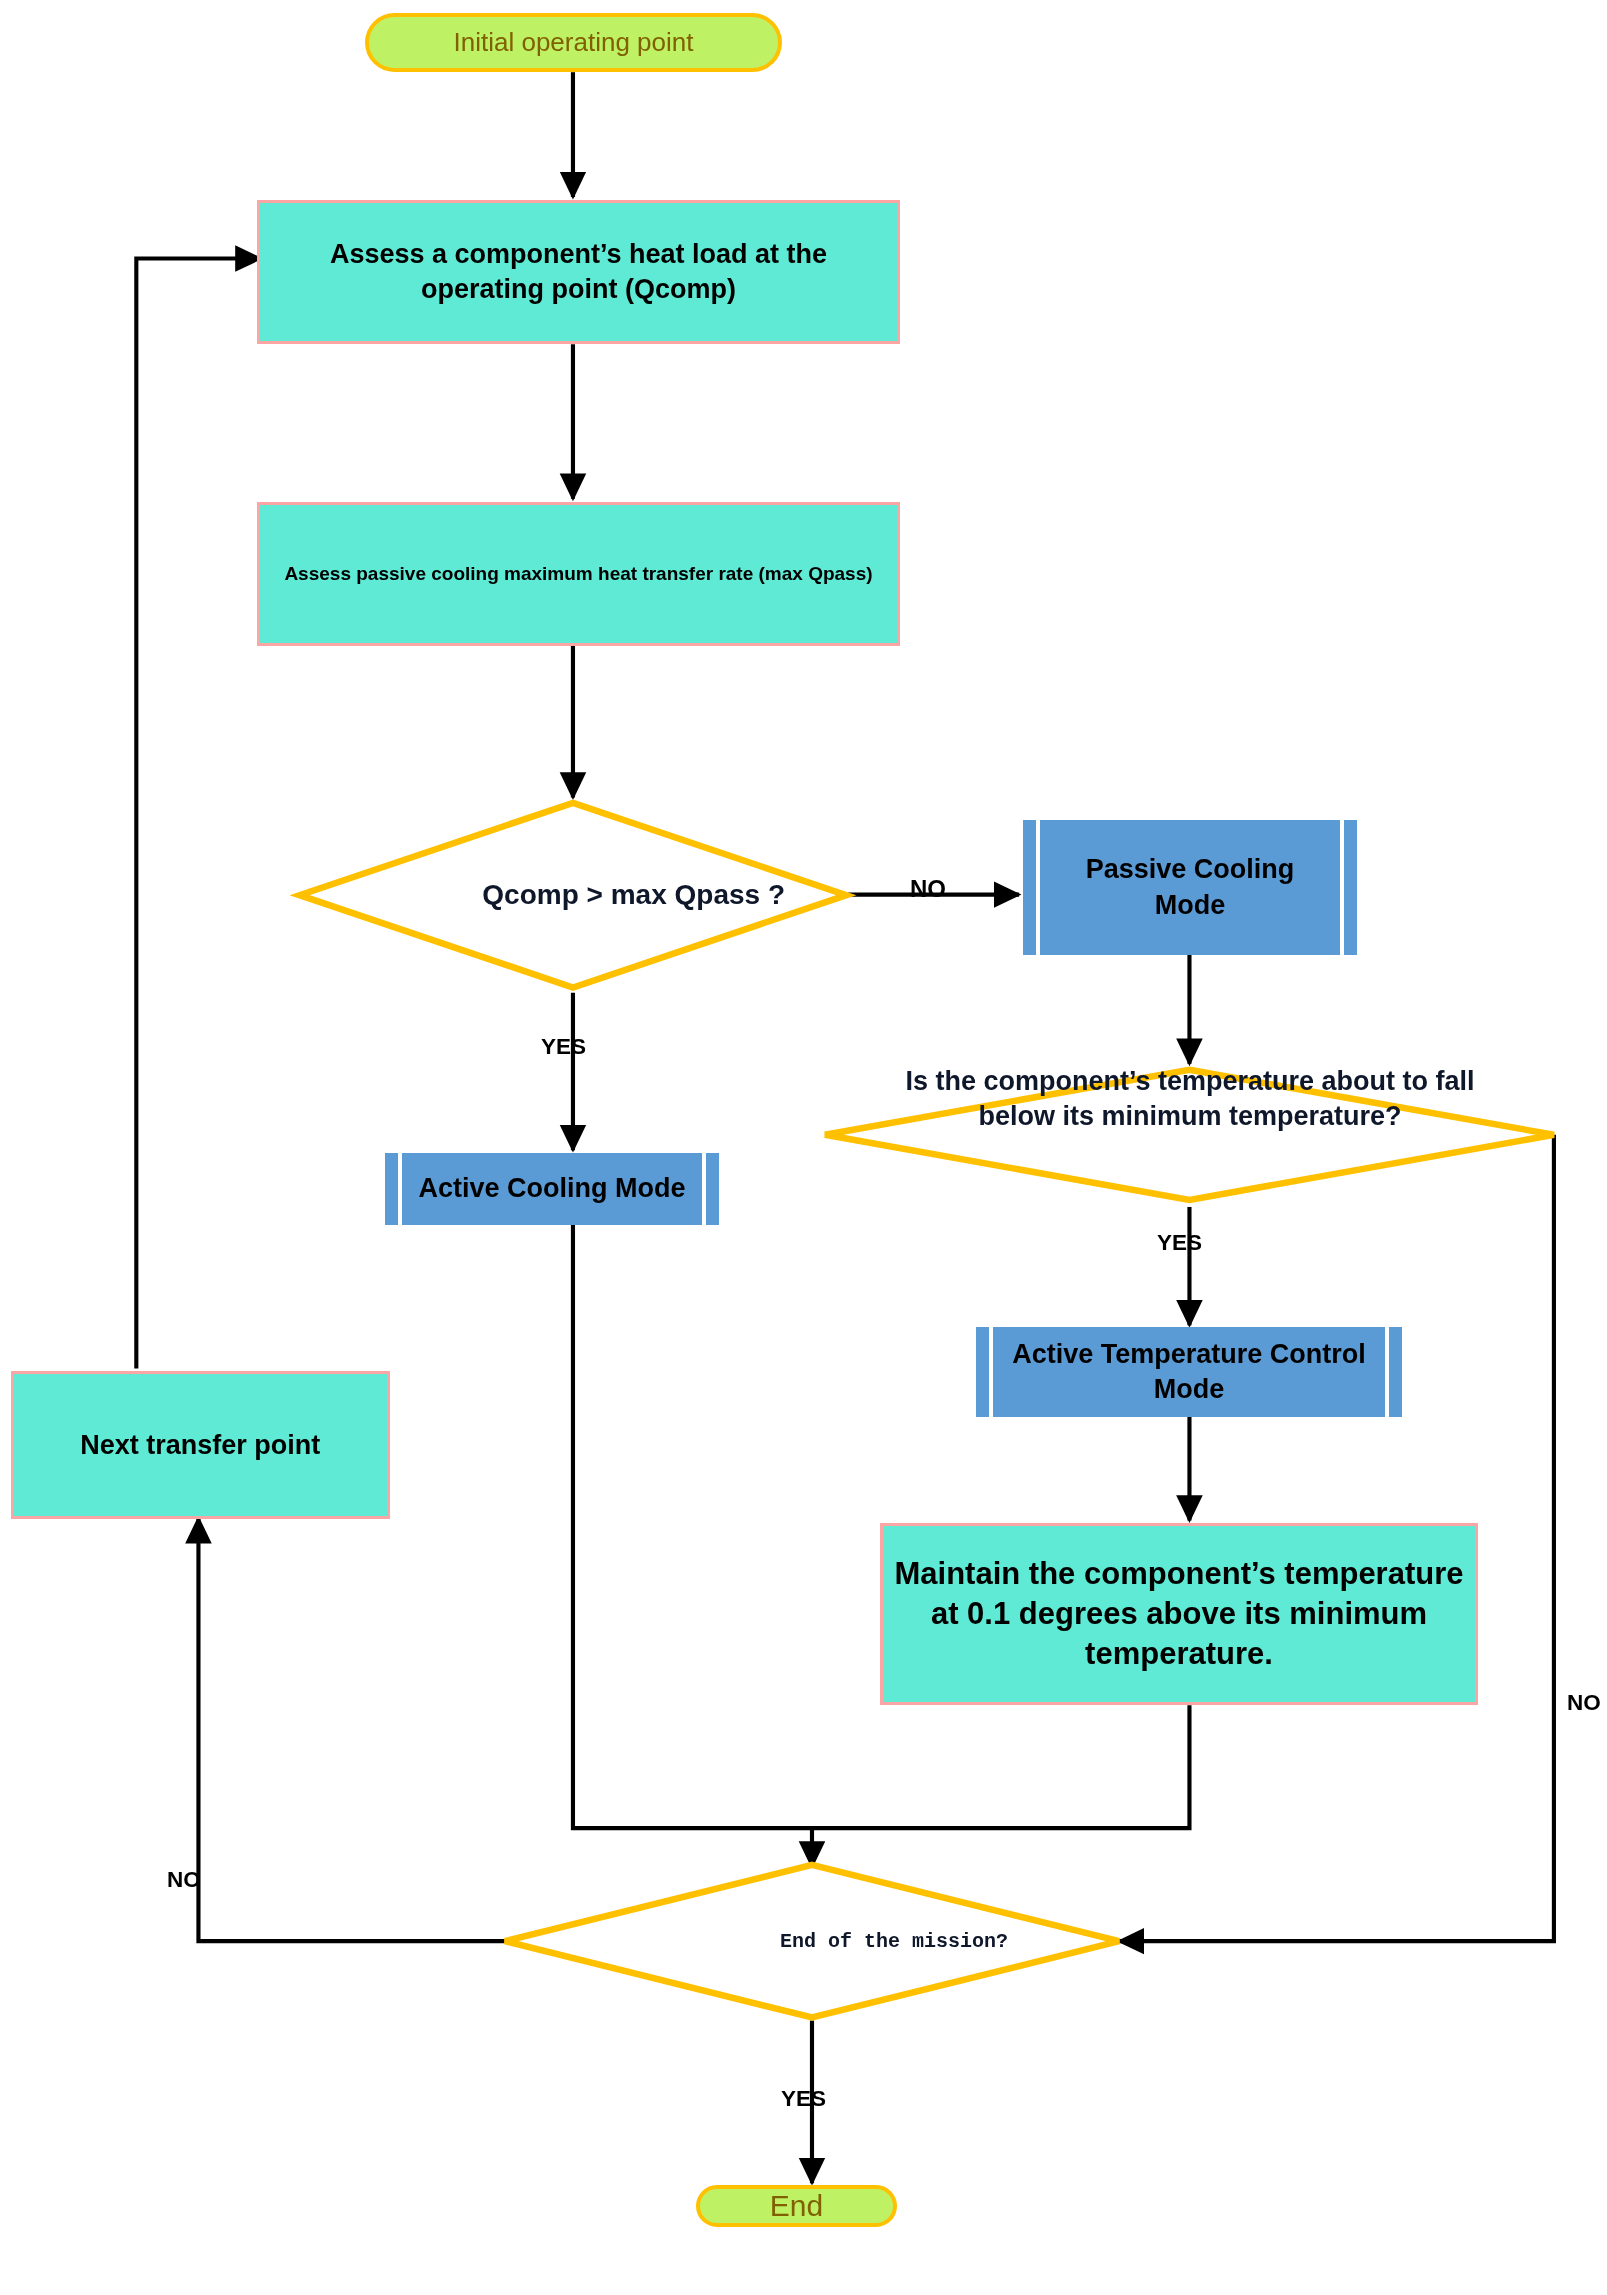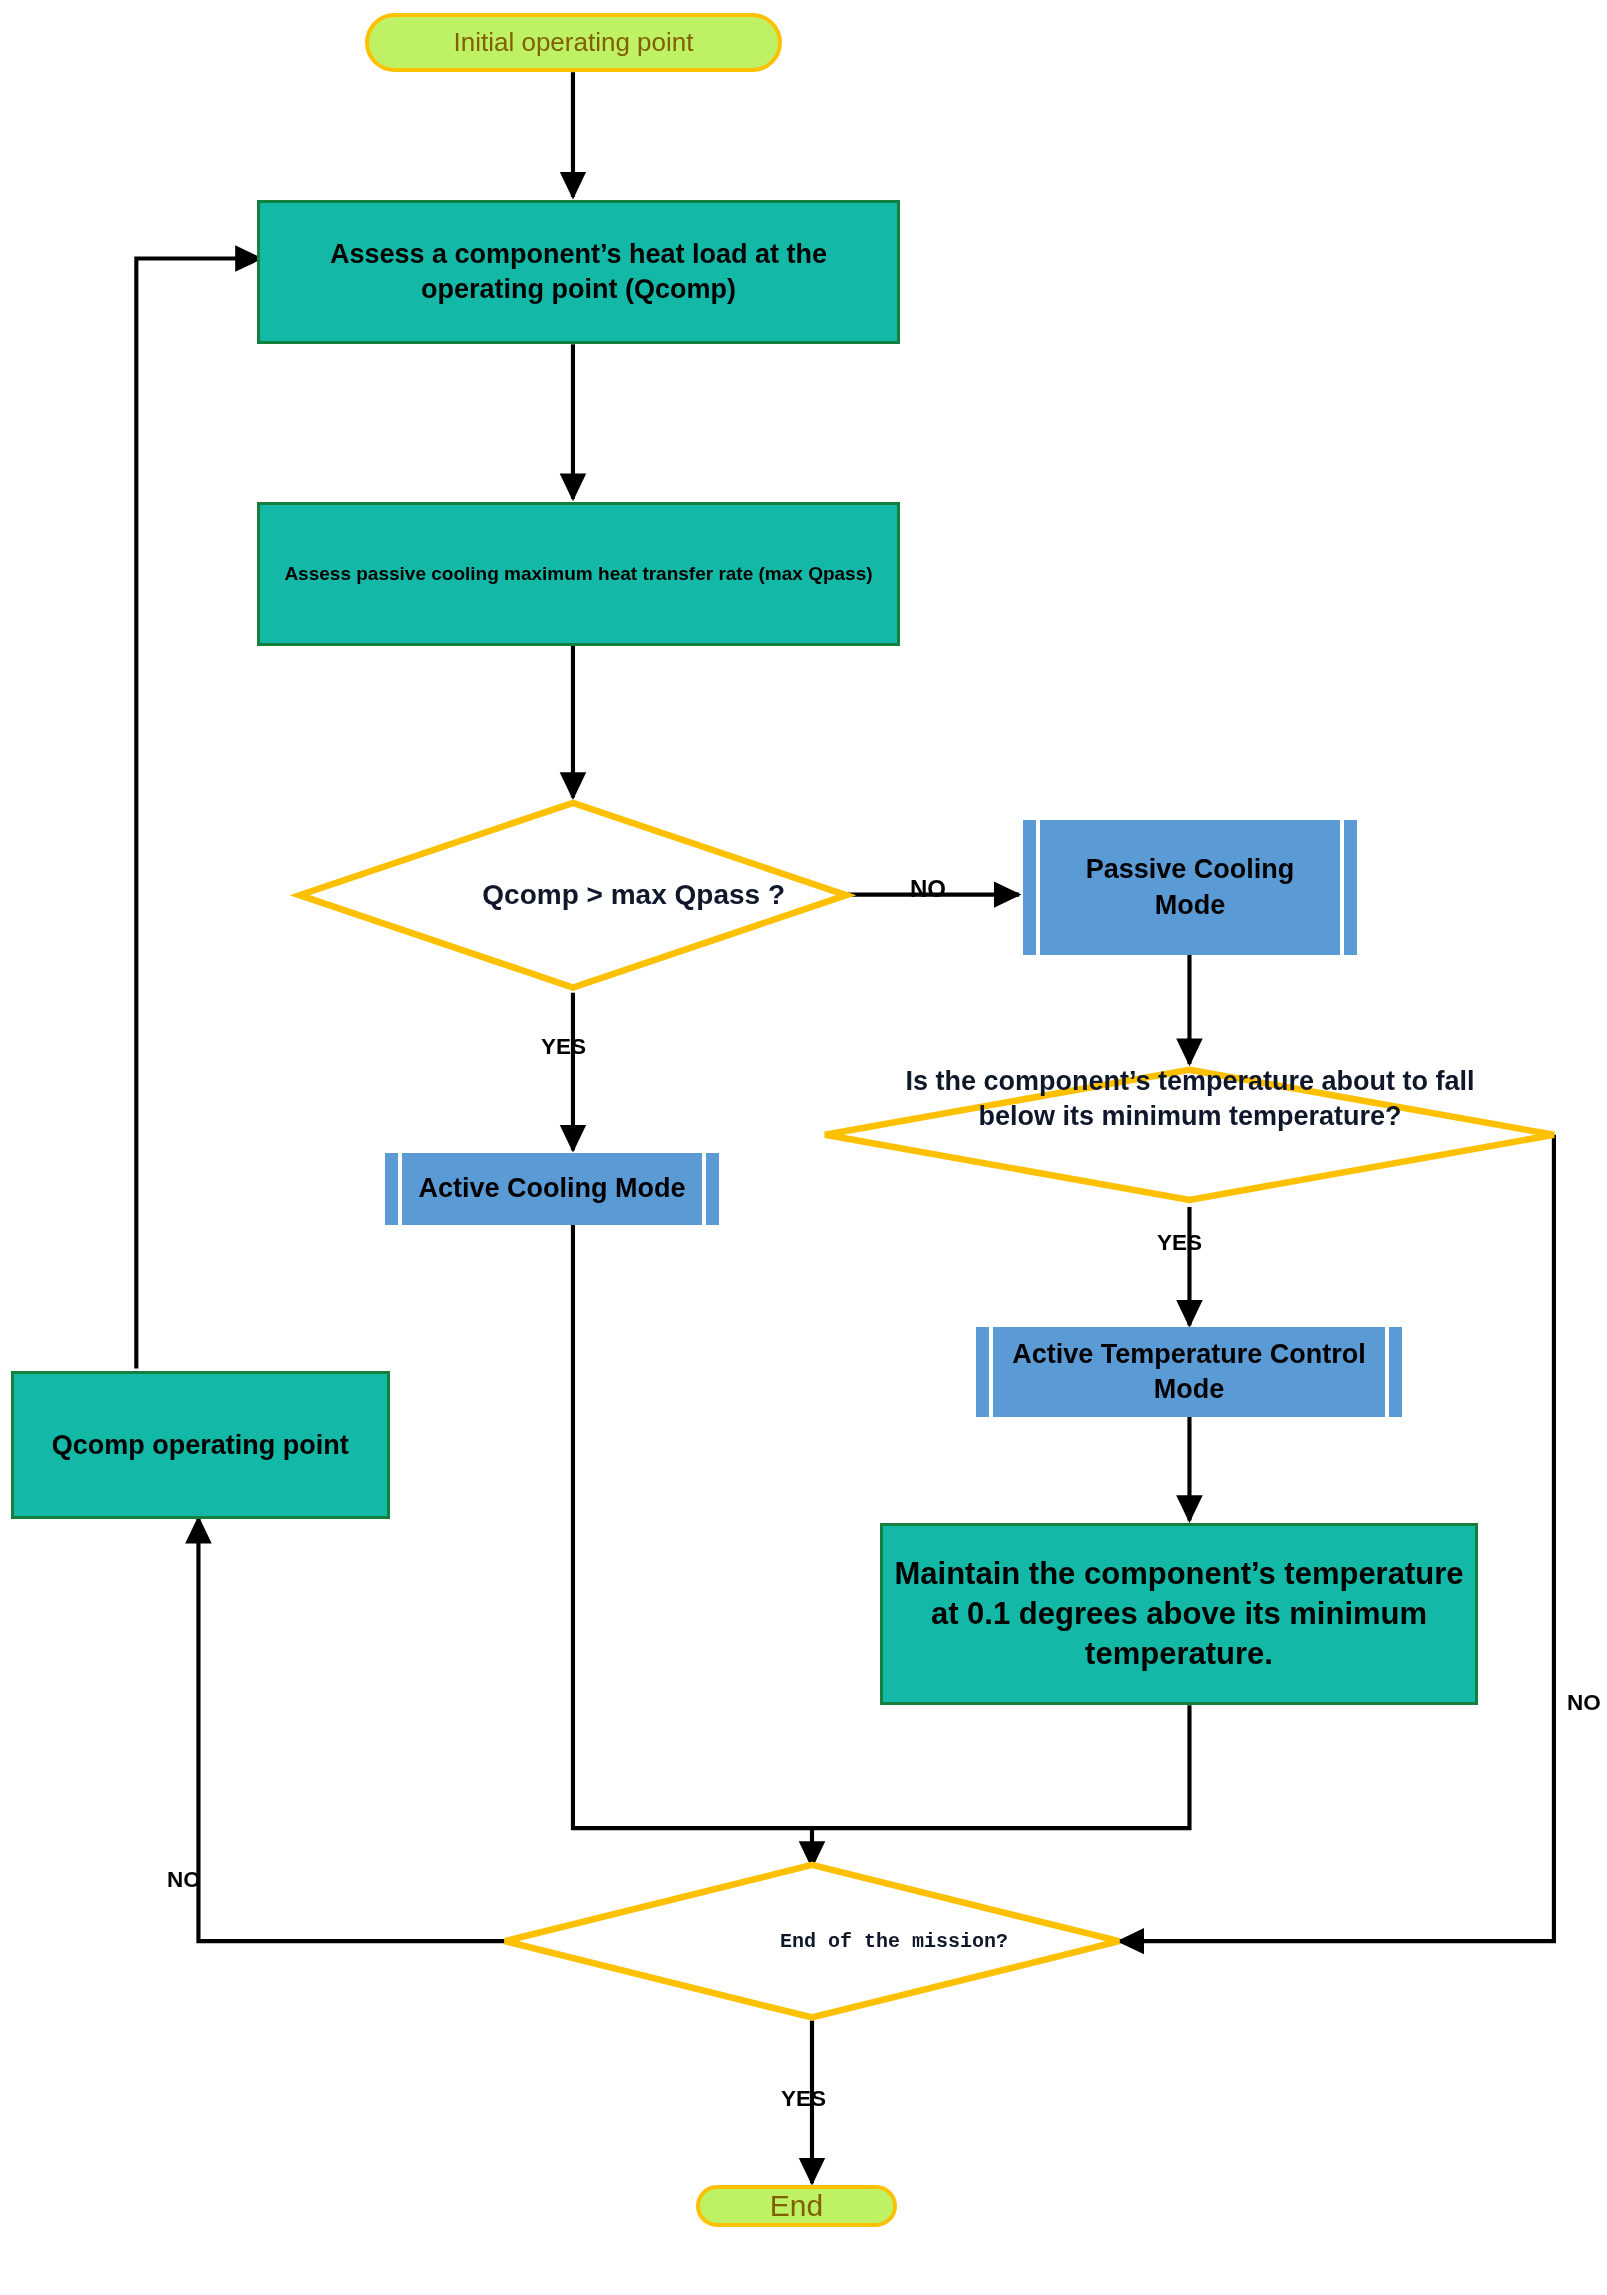--- a/index.html
+++ b/index.html
@@ -27,22 +27,22 @@
   
   .node {
     position: absolute;
     box-sizing: border-box;
     display: flex;
     align-items: center;
     justify-content: center;
     text-align: center;
   }
   .proc {
-    background: #14b8a6;
-    border: 3px solid #15803d;
+    background: #5eead4;
+    border: 3px solid #fca5a5;
   }
   .proc .label {
     font-weight: bold;
     color: #000000;
     line-height: 1.28;
     padding: 0 10.7px;
   }
   .predef {
     background: #5B9BD5;
     border: none;
@@ -188,21 +188,21 @@
     <span class="bar-l"></span>
     <span class="bar-r"></span>
     <span class="label">Active Temperature Control Mode</span>
   </div>
 
   <div class="node proc" style="left:880px; top:1523px; width:598px; height:182px; font-size:31px;">
     <span class="label">Maintain the component’s temperature at 0.1 degrees above its minimum temperature.</span>
   </div>
 
   <div class="node proc" style="left:10.7px; top:1371px; width:379px; height:148px; font-size:27px;">
-    <span class="label">Qcomp operating point</span>
+    <span class="label">Next transfer point</span>
   </div>
 
   <div class="node term" style="left:696px; top:2185px; width:201px; height:42px; font-size:30px;">
     <span class="label">End</span>
   </div>
 
   <div class="edge-label" style="left:910px; top:875px; font-size:24px;">
     <span>NO</span>
   </div>
 

